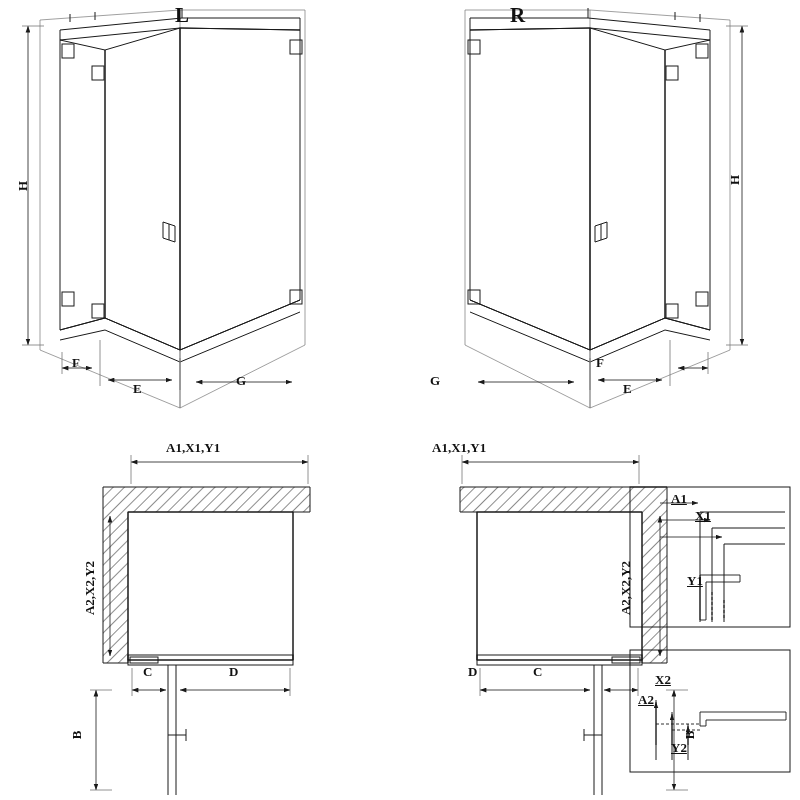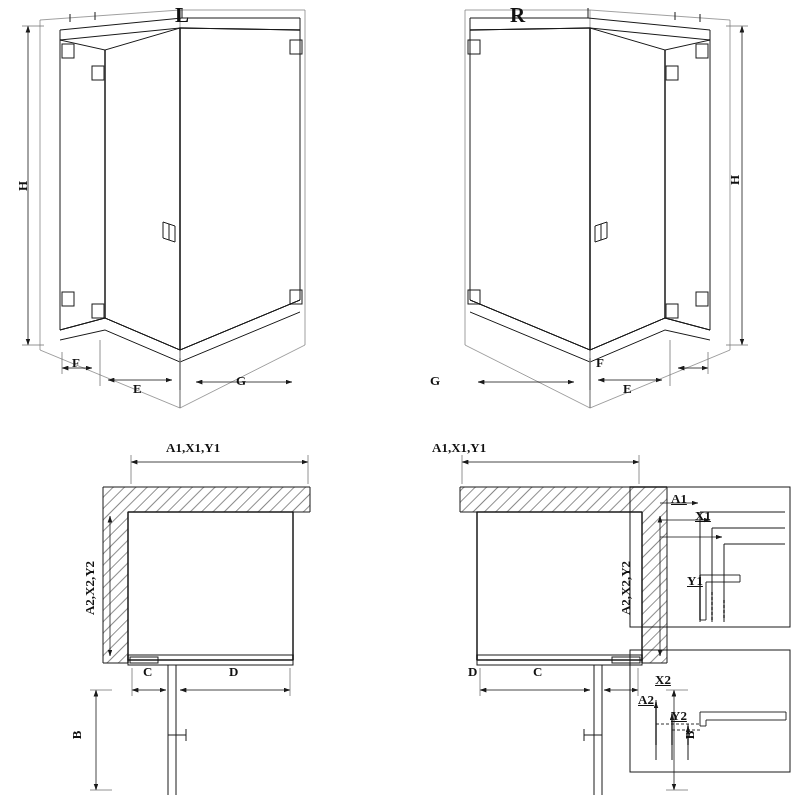--- a/index.html
+++ b/index.html
@@ -260,15 +260,15 @@
   <div class="lbl dim" style="left:533px;top:664px;">C</div>
   <div class="lbl dim" style="left:468px;top:664px;">D</div>
   <div class="lbl dim rot" style="left:686px;top:727px;">B</div>
 
   <div class="lbl dimS" style="left:671px;top:491px;">A1</div>
   <div class="lbl dimS" style="left:679px;top:508px;margin-left:16px;">X1</div>
   <div class="lbl dimS" style="left:687px;top:525px;margin-top:48px;">Y1</div>
 
   <div class="lbl dimS" style="left:638px;top:692px;">A2</div>
   <div class="lbl dimS" style="left:655px;top:672px;">X2</div>
-  <div class="lbl dimS" style="left:671px;top:708px;">Y2</div>
+  <div class="lbl dimS" style="left:671px;top:740px;">Y2</div>
 
 </div>
 
 </body></html>

